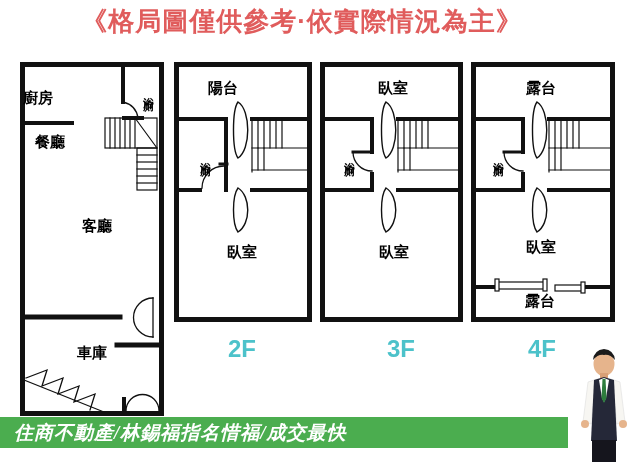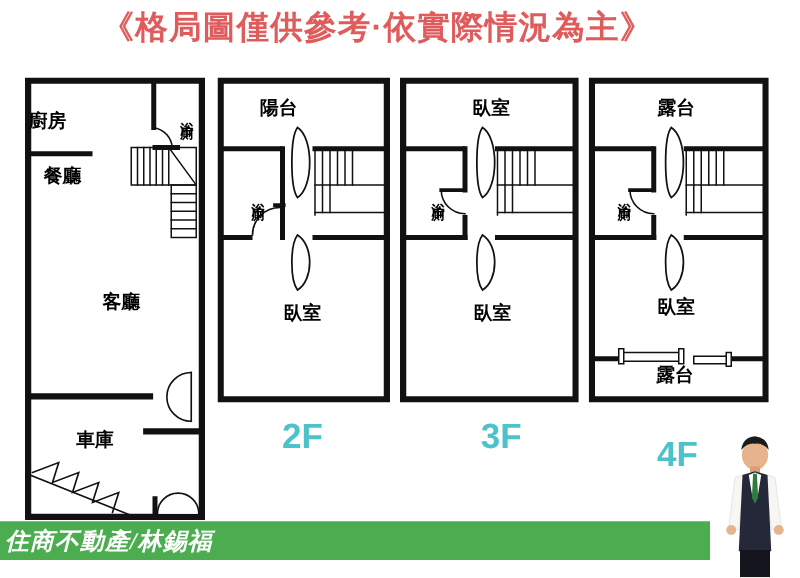--- a/index.html
+++ b/index.html
@@ -20,25 +20,25 @@
     font-size:15px;font-weight:bold;color:#000;white-space:nowrap;line-height:1;
   }
   .bath-label{
     position:absolute;transform:translate(-50%,-50%);
     font-family:"Liberation Serif",serif;
     writing-mode:vertical-rl;text-orientation:upright;
     font-size:11px;font-weight:bold;color:#000;letter-spacing:3px;line-height:1;
   }
   .floor-label{
     position:absolute;transform:translate(-50%,-50%);
-    font-size:28px;font-weight:bold;color:#4cc2ca;
+    font-size:24px;font-weight:bold;color:#4cc2ca;
   }
   .footer{
     position:absolute;left:0;top:417px;width:640px;height:31px;background:#4bad4f;
-    display:flex;align-items:center;padding-left:4px;box-sizing:border-box;
+    display:flex;align-items:center;padding-left:14px;box-sizing:border-box;
   }
   .footer .agency,.footer .tagline{
     color:#fff;font-size:19px;font-weight:bold;font-style:italic;
     font-family:"Liberation Serif",serif;letter-spacing:1px;white-space:nowrap;
   }
   .footer .phone{
     color:#fdf000;font-size:27px;font-weight:bold;margin:0 14px 0 20px;
     font-family:"Liberation Sans",sans-serif;white-space:nowrap;
   }
   .agent-photo{
@@ -179,42 +179,43 @@
         <rect x="72" y="217" width="4" height="12"></rect>
         <rect x="84" y="223" width="28" height="6"></rect>
         <rect x="110" y="220" width="4" height="11"></rect>
       </g>
     </g>
   </svg>
 
   <div class="room-label" style="left:38px;top:98px">廚房</div>
   <div class="room-label" style="left:50px;top:142px">餐廳</div>
   <div class="bath-label" style="left:148px;top:91px">浴廁</div>
-  <div class="room-label" style="left:97px;top:243px">客廳</div>
-  <div class="room-label" style="left:76px;top:353px">車庫</div>
+  <div class="room-label" style="left:97px;top:226px">客廳</div>
+  <div class="room-label" style="left:92px;top:353px">車庫</div>
 
   <div class="room-label" style="left:223px;top:88px">陽台</div>
   <div class="bath-label" style="left:205px;top:156px">浴廁</div>
   <div class="room-label" style="left:242px;top:252px">臥室</div>
 
   <div class="room-label" style="left:393px;top:88px">臥室</div>
   <div class="bath-label" style="left:349px;top:156px">浴廁</div>
   <div class="room-label" style="left:394px;top:252px">臥室</div>
 
   <div class="room-label" style="left:541px;top:88px">露台</div>
   <div class="bath-label" style="left:498px;top:156px">浴廁</div>
   <div class="room-label" style="left:541px;top:247px">臥室</div>
   <div class="room-label" style="left:540px;top:301px">露台</div>
 
   <div class="floor-label" style="left:242px;top:349px">2F</div>
   <div class="floor-label" style="left:401px;top:349px">3F</div>
-  <div class="floor-label" style="left:542px;top:364px">4F</div>
+  <div class="floor-label" style="left:542px;top:349px">4F</div>
 
   <div class="footer">
     <span class="agency">住商不動產/林錫福</span>
+    <span class="tagline">指名惜福/成交最快</span>
   </div>
 
   <div class="agent-photo">
     <svg width="72" height="118" viewBox="0 0 72 118">
       <rect x="0" y="0" width="72" height="118" fill="#ffffff"></rect>
 
       <ellipse cx="36" cy="20" rx="10.5" ry="12" fill="#e6b48c"></ellipse>
       <path d="M 25 16 Q 26 6 36 5 Q 46 6 47 16 Q 42 10 36 11 Q 30 10 25 16 Z" fill="#1b1b1b"></path>
       <rect x="32" y="29" width="8" height="6" fill="#d9a077"></rect>
 

